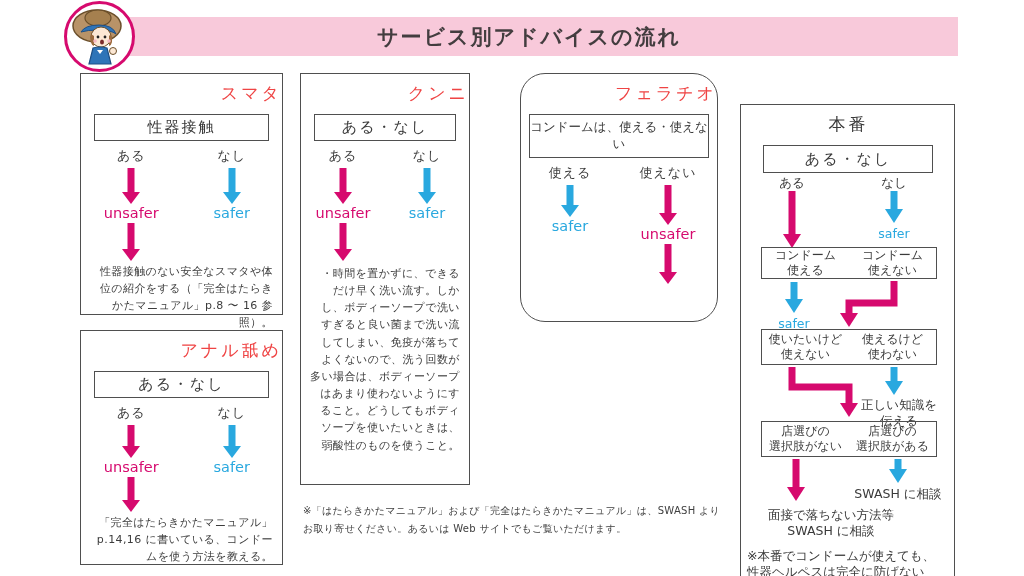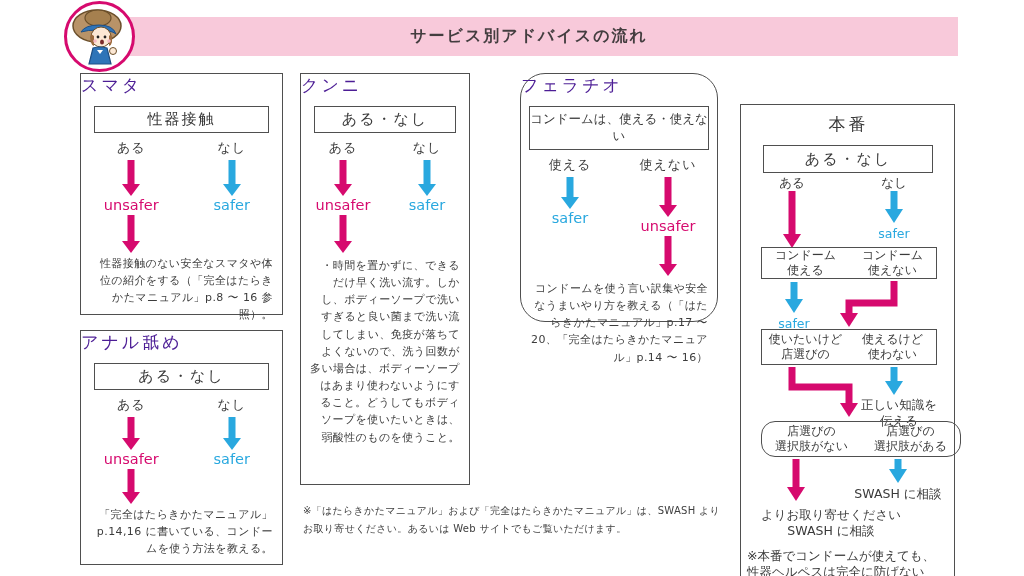--- a/index.html
+++ b/index.html
@@ -7,31 +7,31 @@
   body {
     position:relative; background:#ffffff; overflow:hidden;
     font-family:"DejaVu Sans","Liberation Sans",sans-serif;
     color:#3c3c3c;
   }
   
   .header-bar {
     position:absolute; left:100px; top:17px; width:858px; height:39px;
     background:#f8c9da; display:flex; align-items:center; justify-content:center;
   }
-  .header-title { font-size:16px; font-weight:bold; letter-spacing:2px; color:#433d3f;text-align:right; }
+  .header-title { font-size:21px; font-weight:bold; letter-spacing:2px; color:#433d3f;text-align:right; }
   .avatar {
     position:absolute; left:64px; top:1px; width:71px; height:71px;
     background:#fff; border:3px solid #d60a6e; border-radius:50%;
     overflow:hidden; z-index:5;
   }
   
   .col {
     position:absolute; background:#fff; border:1.5px solid #4f4f4f;
   }
-  .col-title { text-align:left; font-size:17px; letter-spacing:3px; color:#4c1d95; }
+  .col-title { text-align:right; font-size:17px; letter-spacing:3px; margin-top:8px; color:#ef4444; }
   .qbox {
     border:1.5px solid #4f4f4f; margin:9px 13px 4px 13px; text-align:center;
     font-size:15px; letter-spacing:2px; padding:3px 18px; color:#3a3a3a;
   }
   .qbox.small { font-size:12.5px; letter-spacing:0; margin:9px 8px 4px 8px; padding:4px 0; }
   .branches { display:flex; }
   .branch { flex:1; display:flex; flex-direction:column; align-items:center; }
   .blabel { font-size:13px; letter-spacing:1px; margin:2px 0 3px 0; }
   .result { font-size:14.5px; margin:1px 0 2px 0; }
   .unsafer { color:#d60a6e; }
@@ -185,21 +185,20 @@
           <rect class="fm" x="5.5" y="0" width="7" height="29"></rect>
           <polygon class="fm" points="0,28 18,28 9,40"></polygon>
         </svg>
       <div class="result unsafer">unsafer</div>
       <svg class="arr" width="18" height="40">
           <rect class="fm" x="5.5" y="0" width="7" height="29"></rect>
           <polygon class="fm" points="0,28 18,28 9,40"></polygon>
         </svg>
     </div>
   </div>
-  <div class="body-text" style="margin-top:2px;">コンドームを使う言い訳集や安全なうまいやり方を教える（「はたらきかたマニュアル」p.17 〜 20、「完全はたらきかたマニュアル」p.14 〜 16）</div>
 </div>
 
 <div class="col" style="left:740px;top:72px;width:215px;height:485px;margin-top:32px;">
   <svg class="hb-abs" style="left:0;top:0;" width="215" height="485">
     <path class="sm" d="M51,86 V131"></path>
       <polygon class="fm" points="42,129 60,129 51,143"></polygon>
     <path class="sb" d="M153,86 V106"></path>
       <polygon class="fb" points="144,104 162,104 153,118"></polygon>
     <path class="sb" d="M53,177 V196"></path>
       <polygon class="fb" points="44,194 62,194 53,208"></polygon>
@@ -226,33 +225,33 @@
   <div class="hb-box" style="left:20px;top:142px;width:176px;height:32px;">
     <div class="hb-cell">コンドーム
 使える</div>
     <div class="hb-cell">コンドーム
 使えない</div>
   </div>
   <div class="hb-text safer" style="left:30px;top:211px;width:46px;color:#29a8df;">safer</div>
 
   <div class="hb-box" style="left:20px;top:224px;width:176px;height:36px;">
     <div class="hb-cell">使いたいけど
-店選びの</div>
+使えない</div>
     <div class="hb-cell">使えるけど
 使わない</div>
   </div>
   <div class="hb-text" style="left:108px;top:292px;width:100px;">正しい知識を
 伝える</div>
 
-  <div class="hb-box" style="left:20px;top:316px;width:200px;height:36px;border-radius:14px;">
+  <div class="hb-box" style="left:20px;top:316px;width:176px;height:36px;">
     <div class="hb-cell">店選びの
 選択肢がない</div>
     <div class="hb-cell">店選びの
 選択肢がある</div>
   </div>
   <div class="hb-text" style="left:100px;top:381px;width:114px;">SWASH に相談</div>
-  <div class="hb-text" style="left:8px;top:402px;width:164px;">よりお取り寄せください
+  <div class="hb-text" style="left:8px;top:402px;width:164px;">面接で落ちない方法等
 SWASH に相談</div>
   <div class="hb-text" style="left:6px;top:443px;width:206px;text-align:left;">※本番でコンドームが使えても、
 性器ヘルペスは完全に防げない</div>
 </div>
 
 <div class="footnote">※「はたらきかたマニュアル」および「完全はたらきかたマニュアル」は、SWASH よりお取り寄せください。あるいは Web サイトでもご覧いただけます。</div>
 
 </body></html>

